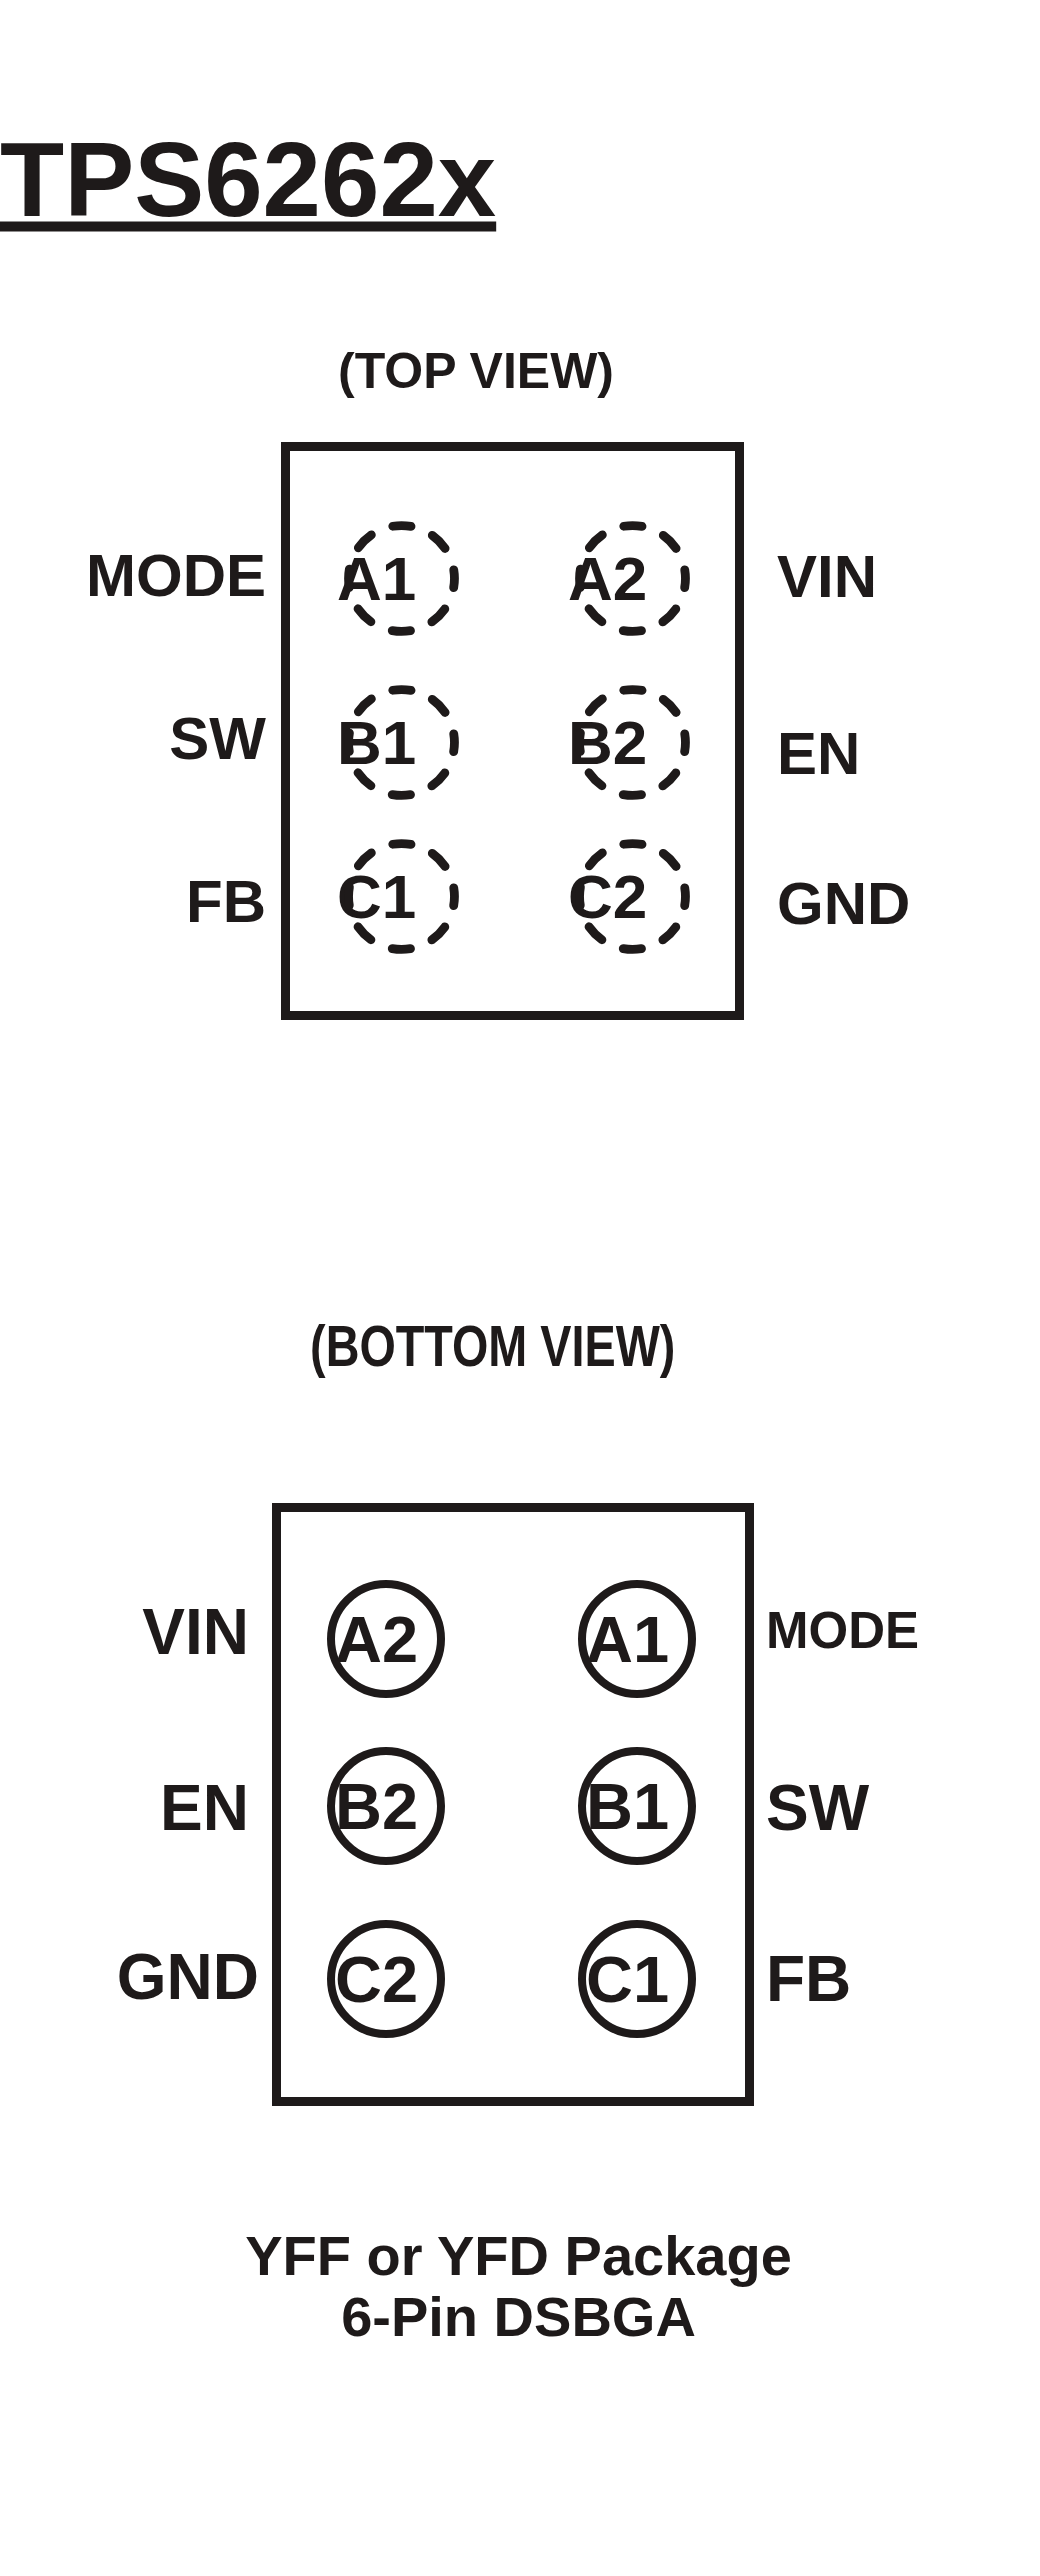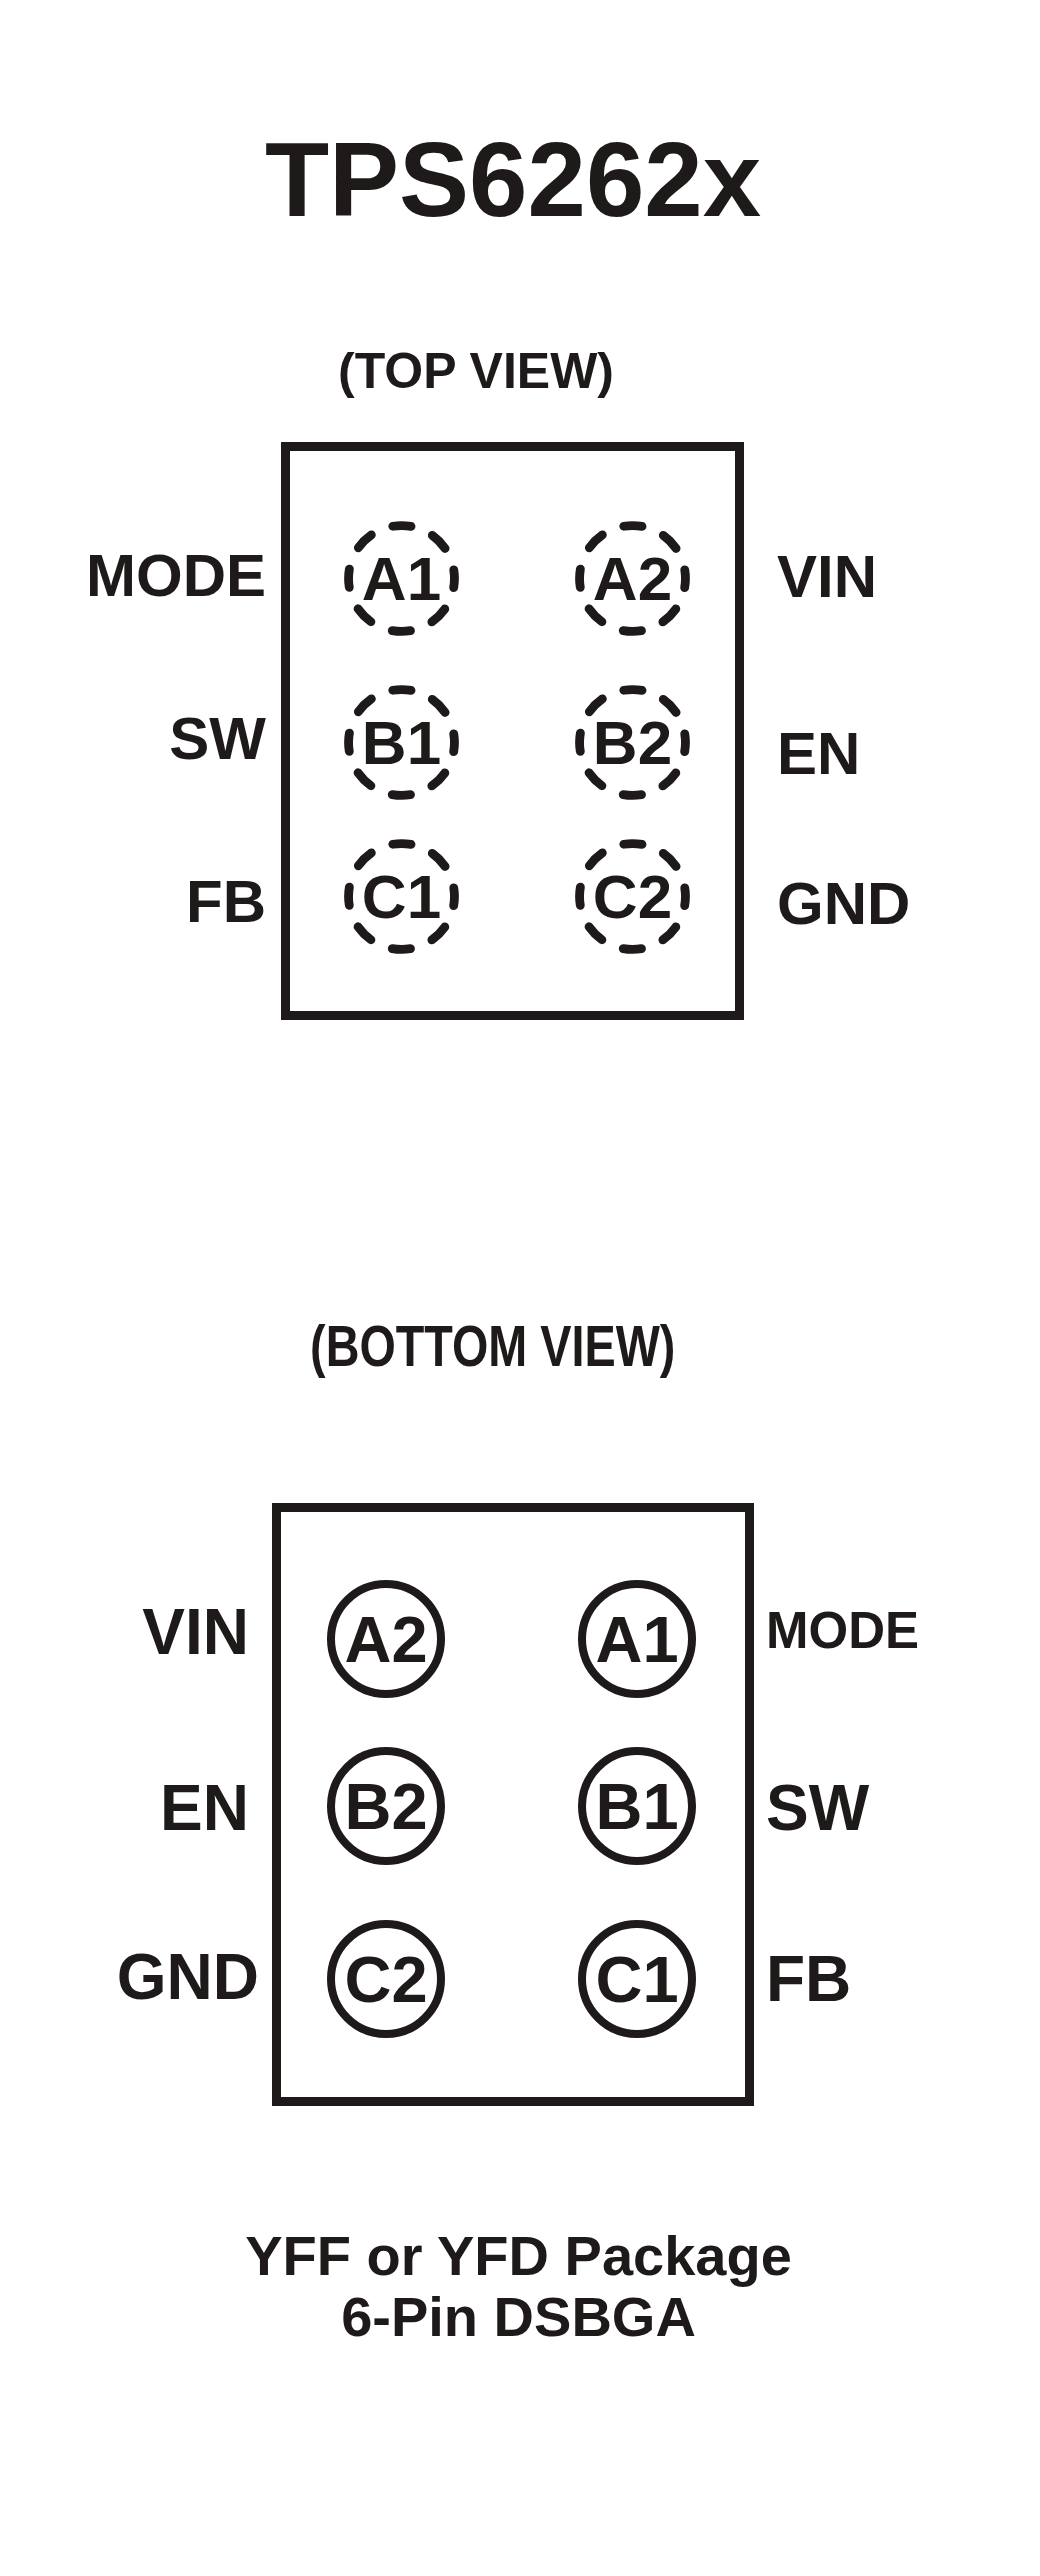--- a/index.html
+++ b/index.html
@@ -1,29 +1,29 @@
 <!DOCTYPE html>
 <html style="font-size:11px"><head>
 <meta charset="utf-8">
 <style>
   :root { --ink: #1e1a1a; }
   * { margin:0; padding:0; box-sizing:border-box; }
   html,body { background:#ffffff; }
   body { width:1040px; height:2576px; position:relative; font-family:"Liberation Sans", sans-serif; color:var(--ink); }
   .abs { position:absolute; }
   .ctr { transform:translateY(-50%); line-height:1; white-space:nowrap; }
-  .title { left:0; width:1026px; top:179px; text-align:center; font-size:105px; font-weight:bold; }
+  .title { left:0; width:1026px; top:179px; font-size:105px; font-weight:bold;text-decoration:underline; }
   .viewcap { left:0; width:952px; text-align:center; font-weight:bold; }
   .topcap { top:371px; font-size:50px; }
   .botcap { top:1346px; font-size:57px;padding-left:33px; }
   .botcap .squish { display:inline-block; transform:scaleX(0.82); transform-origin:center; }
   .pkgbox { position:absolute; border:9.5px solid var(--ink); background:#fff; }
   .box-top { left:281px; top:442px; width:463px; height:578px; }
   .box-bottom { left:272px; top:1503px; width:482px; height:603px; }
-  .pin { position:absolute; display:flex; align-items:center; justify-content:center; }
+  .pin { position:absolute; display:flex; align-items:center; }
   .pin-dashed { width:129px; height:129px; }
   .pin-dashed svg { position:absolute; inset:0; }
   .pin-dashed circle { fill:none; stroke:var(--ink); stroke-width:13; stroke-linecap:round; stroke-dasharray:27 34.26; stroke-dashoffset:13.5; }
   .pin-dashed .pin-label { font-size:62px; font-weight:bold; }
   .pin-solid { width:118px; height:118px; border:8.8px solid var(--ink); border-radius:50%; }
   .pin-solid .pin-label { font-size:65px; font-weight:bold; }
   .lbl { position:absolute; font-weight:bold; line-height:1; transform:translateY(-50%); white-space:nowrap; }
   .lbl-left { text-align:right; }
   .t-lbl { font-size:60px; }
   .b-lbl { font-size:64px; }

